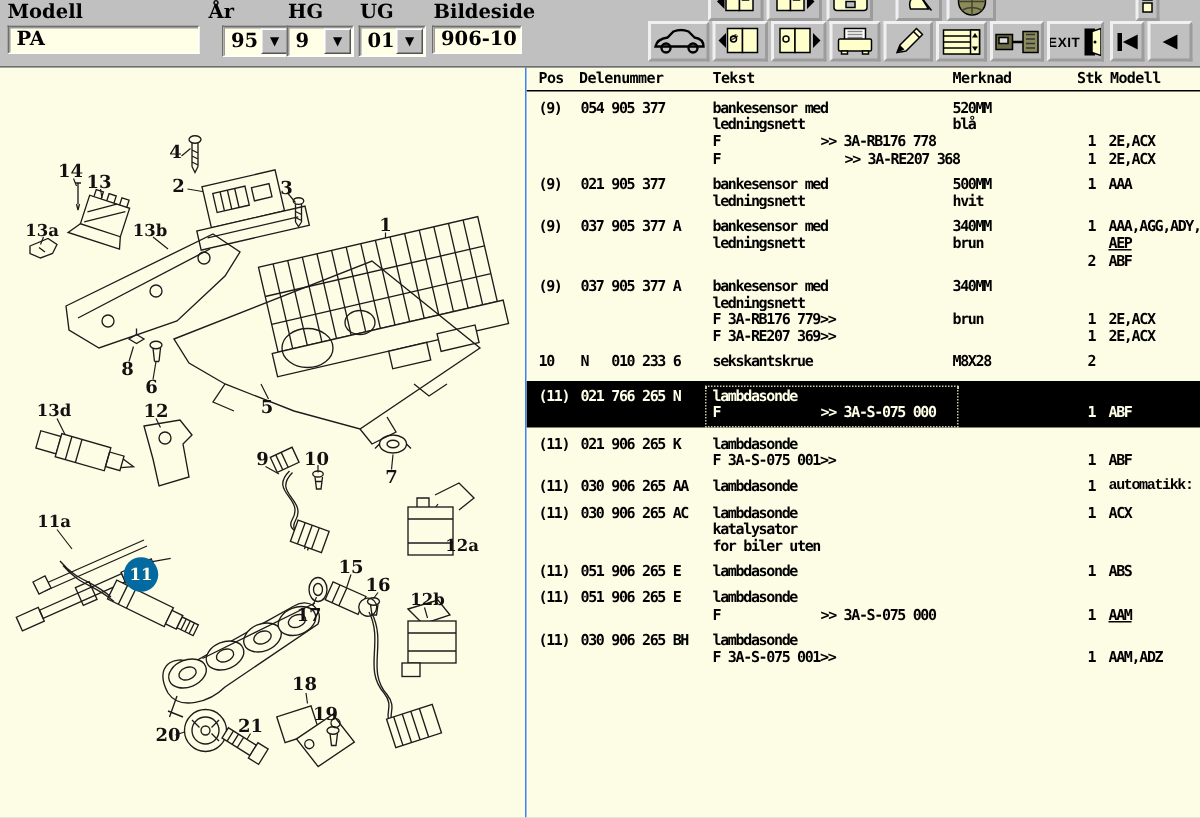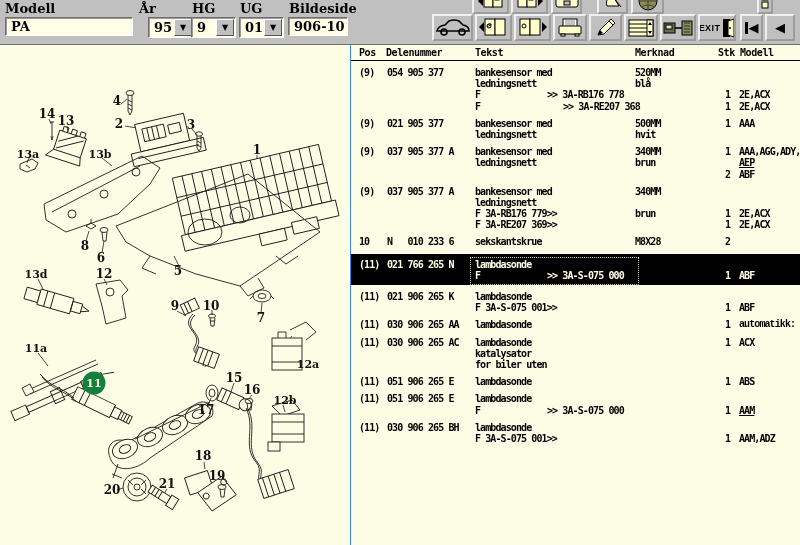--- a/index.html
+++ b/index.html
@@ -48,21 +48,21 @@
   .intro span{color:#0000ff;}
   .trow{position:relative;margin-bottom:6px;}
   .trow.sel{background:#000;color:#fffee6;padding:5px 0 4px;}
   .selbox{position:absolute;left:119px;top:3px;width:167px;height:26px;
           border:1px dotted #c9c9a2;pointer-events:none;}
 
   
   .co{position:absolute;transform:translate(-50%,-50%);font:bold 12px "DejaVu Serif",serif;
       color:#111;cursor:default;z-index:3;}
   .co.small{font-size:11px;}
-  .co.sel{background:#15803d;color:#ffffe6;width:23px;height:23px;border-radius:50%;
+  .co.sel{background:#0369a1;color:#ffffe6;width:23px;height:23px;border-radius:50%;
           display:flex;align-items:center;justify-content:center;font-size:11px;}
 </style>
 </head>
 <body>
 
 <div class="app">
 
   <div class="topbar">
     <span class="lbl" style="left:5px">Modell</span>
     <input class="inp" style="left: 5px; width: 128px;" readonly="" value="PA">

